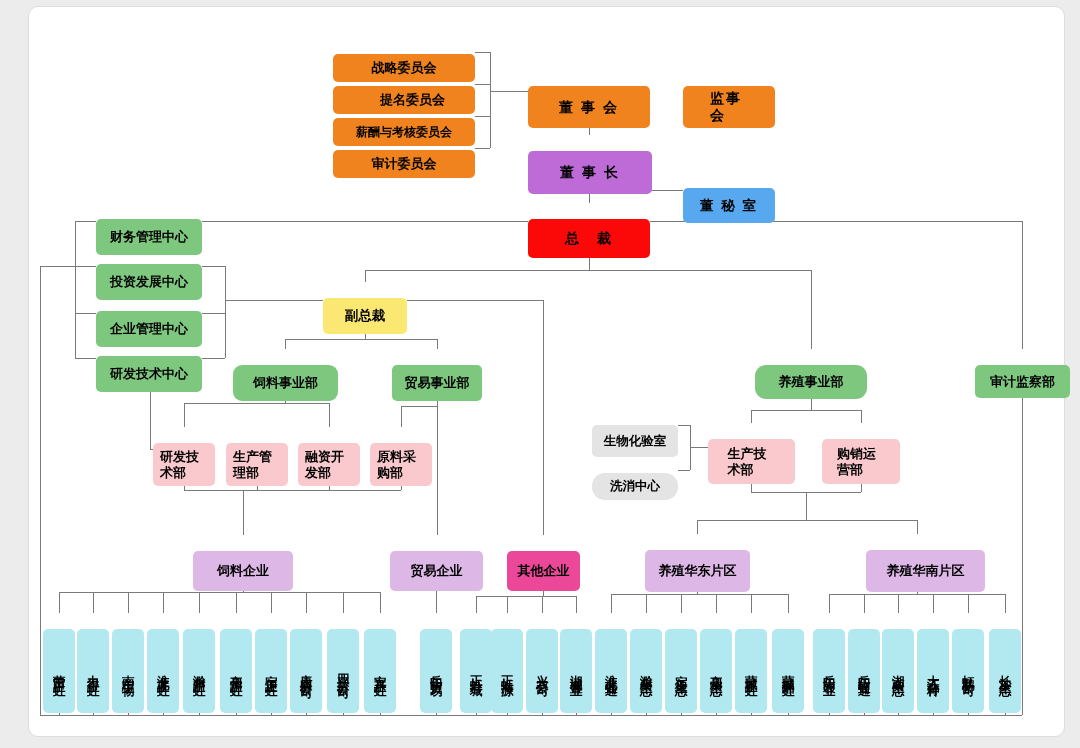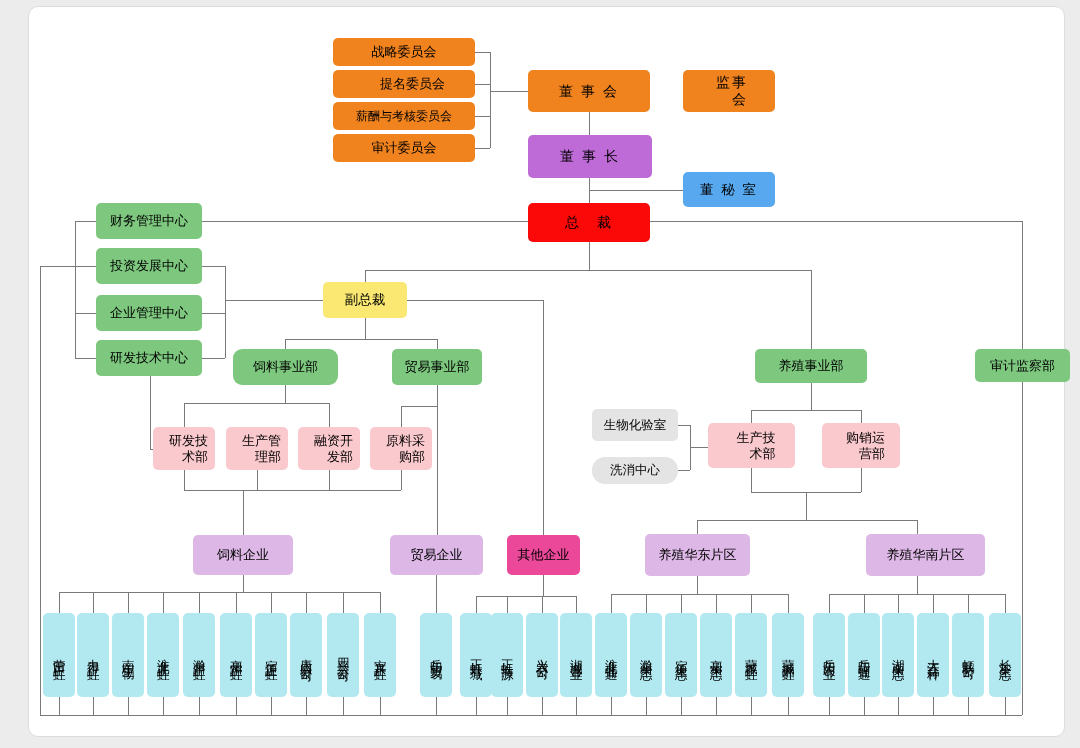--- a/index.html
+++ b/index.html
@@ -9,22 +9,22 @@
     font-family:"Liberation Sans","DejaVu Sans",sans-serif;
   }
   #stage{position:absolute;left:0;top:0;width:1080px;height:748px;}
   #canvas{
     position:absolute;left:28px;top:6px;width:1035px;height:729px;
     background:#ffffff;border:1px solid #dcdcdc;border-radius:10px;
   }
   #wires{position:absolute;left:0;top:0;width:1080px;height:748px;pointer-events:none;}
   .node{
     position:absolute;display:flex;align-items:center;justify-content:center;
-    text-align:right;font-weight:normal;color:#000;border-radius:5px;
-    line-height:1.18;box-sizing:border-box;white-space:pre-wrap;
+    text-align:left;font-weight:bold;color:#000;border-radius:5px;
+    line-height:1.18;box-sizing:border-box;white-space:pre-wrap;margin-top:16px;
   }
   .node.ls{letter-spacing:2px;}
   .node.v{
     writing-mode:vertical-rl;letter-spacing:3px;line-height:1;
   }
 </style>
 </head>
 <body>
 
 <div id="stage">
@@ -42,21 +42,21 @@
       <div class="node ls" style="left: 528px; top: 135px; width: 124px; height: 43px; background: rgb(190, 107, 215); font-size: 14px;">董 事 长</div>
       <div class="node ls" style="left: 683px; top: 172px; width: 92px; height: 35px; background: rgb(87, 168, 238); font-size: 13.5px;">董 秘 室</div>
       <div class="node ls" style="left: 528px; top: 203px; width: 122px; height: 39px; background: rgb(251, 8, 8); font-size: 14px;">总　裁</div>
       <div class="node" style="left: 96px; top: 203px; width: 106px; height: 36px; background: rgb(125, 200, 126); font-size: 13px;">财务管理中心</div>
       <div class="node" style="left: 96px; top: 248px; width: 106px; height: 36px; background: rgb(125, 200, 126); font-size: 13px;">投资发展中心</div>
       <div class="node" style="left: 96px; top: 295px; width: 106px; height: 36px; background: rgb(125, 200, 126); font-size: 13px;">企业管理中心</div>
       <div class="node" style="left: 96px; top: 340px; width: 106px; height: 36px; background: rgb(125, 200, 126); font-size: 13px;">研发技术中心</div>
       <div class="node" style="left: 323px; top: 282px; width: 84px; height: 36px; background: rgb(250, 232, 115); font-size: 13.5px;">副总裁</div>
       <div class="node" style="left: 233px; top: 349px; width: 105px; height: 36px; background: rgb(125, 200, 126); font-size: 13px; border-radius: 9px;">饲料事业部</div>
       <div class="node" style="left: 392px; top: 349px; width: 90px; height: 36px; background: rgb(125, 200, 126); font-size: 13px;">贸易事业部</div>
-      <div class="node" style="left: 755px; top: 349px; width: 112px; height: 34px; background: rgb(125, 200, 126); font-size: 13px;">养殖事业部</div>
+      <div class="node" style="left: 755px; top: 349px; width: 112px; height: 34px; background: rgb(125, 200, 126); font-size: 13px; border-radius: 11px;">养殖事业部</div>
       <div class="node" style="left: 975px; top: 349px; width: 95px; height: 33px; background: rgb(125, 200, 126); font-size: 13px;">审计监察部</div>
       <div class="node" style="left: 153px; top: 427px; width: 62px; height: 43px; background: rgb(250, 201, 205); font-size: 13px; padding: 16px 7px;">研发技术部</div>
       <div class="node" style="left: 226px; top: 427px; width: 62px; height: 43px; background: rgb(250, 201, 205); font-size: 13px; padding: 0px 7px;">生产管理部</div>
       <div class="node" style="left: 298px; top: 427px; width: 62px; height: 43px; background: rgb(250, 201, 205); font-size: 13px; padding: 0px 7px;">融资开发部</div>
       <div class="node" style="left: 370px; top: 427px; width: 62px; height: 43px; background: rgb(250, 201, 205); font-size: 13px; padding: 0px 7px;">原料采购部</div>
       <div class="node" style="left: 592px; top: 409px; width: 86px; height: 32px; background: rgb(228, 228, 228); font-size: 12.5px;">生物化验室</div>
       <div class="node" style="left: 592px; top: 457px; width: 86px; height: 27px; background: rgb(228, 228, 228); font-size: 12.5px; border-radius: 13px;">洗消中心</div>
       <div class="node" style="left: 708px; top: 423px; width: 87px; height: 45px; background: rgb(250, 201, 205); font-size: 13px; padding: 0px 19.5px;">生产技术部</div>
       <div class="node" style="left: 822px; top: 423px; width: 78px; height: 45px; background: rgb(250, 201, 205); font-size: 13px; padding: 0px 15px;">购销运营部</div>
       <div class="node" style="left: 193px; top: 535px; width: 100px; height: 40px; background: rgb(221, 183, 230); font-size: 13px;">饲料企业</div>

